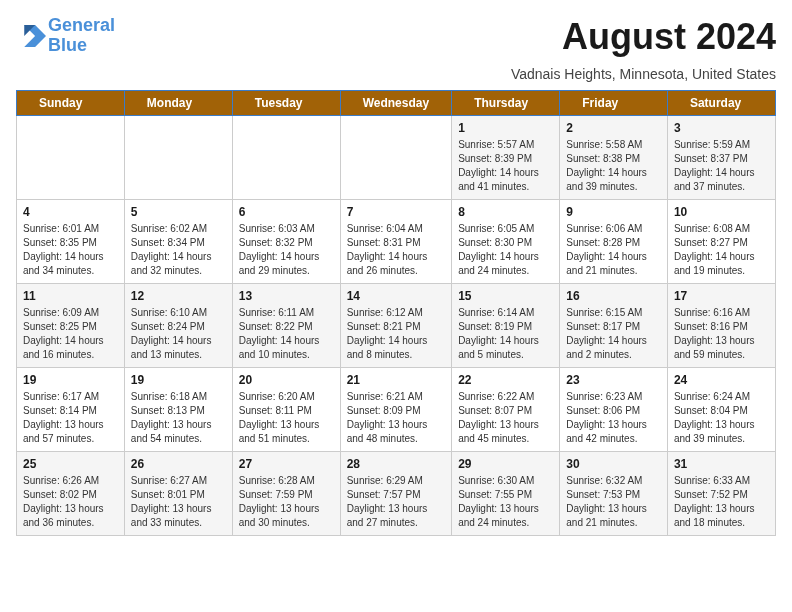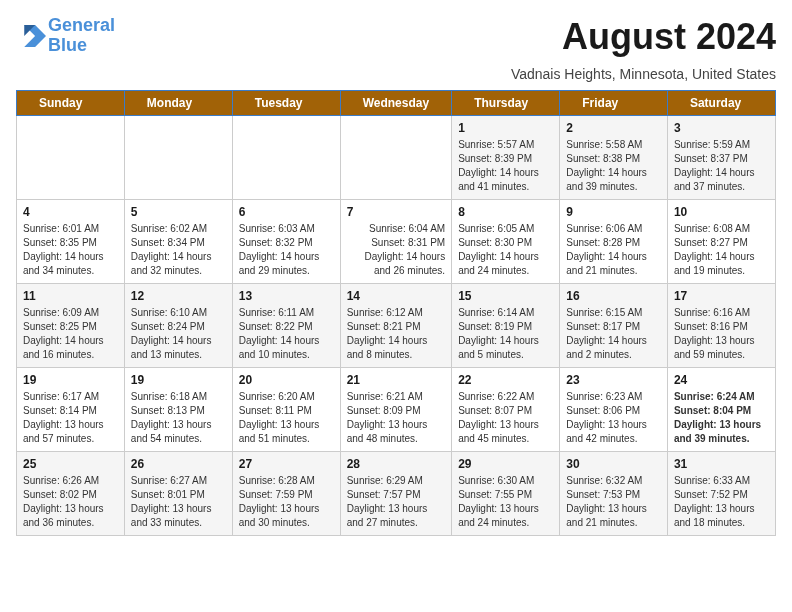--- a/index.html
+++ b/index.html
@@ -166,21 +166,21 @@
         </td>
         <td>
           <div class="day-number">6</div>
           <div class="day-info" style="white-space: pre-line;">Sunrise: 6:03 AM
 Sunset: 8:32 PM
 Daylight: 14 hours
 and 29 minutes.</div>
         </td>
         <td>
           <div class="day-number">7</div>
-          <div class="day-info" style="white-space: pre-line; text-align: right;">Sunrise: 6:04 AM
+          <div class="day-info" style="white-space: pre-line;">Sunrise: 6:04 AM
 Sunset: 8:31 PM
 Daylight: 14 hours
 and 26 minutes.</div>
         </td>
         <td>
           <div class="day-number">8</div>
           <div class="day-info" style="white-space: pre-line;">Sunrise: 6:05 AM
 Sunset: 8:30 PM
 Daylight: 14 hours
 and 24 minutes.</div>
@@ -289,21 +289,21 @@
         </td>
         <td>
           <div class="day-number">23</div>
           <div class="day-info" style="white-space: pre-line;">Sunrise: 6:23 AM
 Sunset: 8:06 PM
 Daylight: 13 hours
 and 42 minutes.</div>
         </td>
         <td>
           <div class="day-number">24</div>
-          <div class="day-info" style="white-space: pre-line; font-weight: bold;">Sunrise: 6:24 AM
+          <div class="day-info" style="white-space: pre-line;">Sunrise: 6:24 AM
 Sunset: 8:04 PM
 Daylight: 13 hours
 and 39 minutes.</div>
         </td>
       </tr>
       <tr>
         <td>
           <div class="day-number">25</div>
           <div class="day-info" style="white-space: pre-line;">Sunrise: 6:26 AM
 Sunset: 8:02 PM

